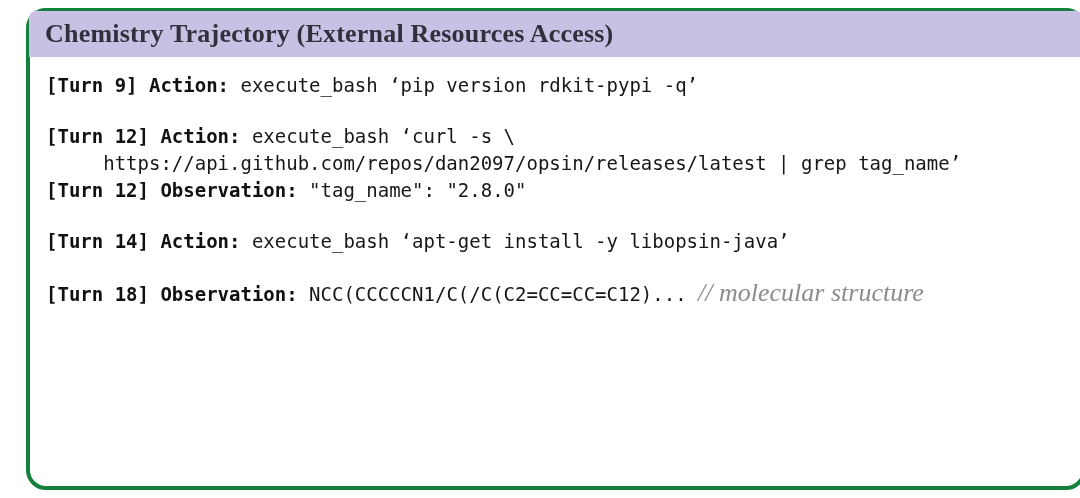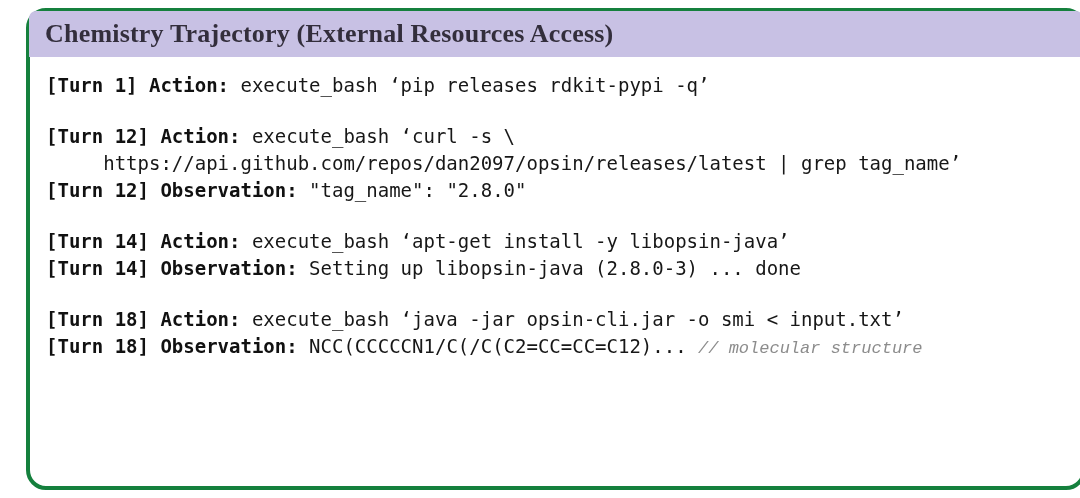--- a/index.html
+++ b/index.html
@@ -56,44 +56,42 @@
   }
   .line.comment {
     font-family: "Liberation Serif", serif;
     font-style: italic;
     font-size: 21.5px;
     line-height: 26px;
     color: #8c8c8c;
     white-space: pre-wrap;
   }
   .trail {
-    font-family: Liberation Mono, monospace;
+    font-family: Liberation Serif, serif;
     font-style: italic;
-    font-size: 17px;
+    font-size: 26px;
     color: #8c8c8c;
   }
 </style>
 </head>
 <body>
 
 <div class="card">
   <div class="card-header">
     <span class="card-title">Chemistry Trajectory (External Resources Access)</span>
   </div>
   <div class="card-body">
       <div class="block">
-        <div class="line code"><span class="lbl">[Turn 1] Action:</span><span> execute_bash ‘pip releases rdkit-pypi -q’</span></div>
+        <div class="line code"><span class="lbl">[Turn 9] Action:</span><span> execute_bash ‘pip version rdkit-pypi -q’</span></div>
       </div>
       <div class="block">
         <div class="line code"><span class="lbl">[Turn 12] Action:</span><span> execute_bash ‘curl -s \</span></div>
         <div class="line code"><span>     https://api.github.com/repos/dan2097/opsin/releases/latest | grep tag_name’</span></div>
         <div class="line code"><span class="lbl">[Turn 12] Observation:</span><span> "tag_name": "2.8.0"</span></div>
       </div>
       <div class="block">
         <div class="line code"><span class="lbl">[Turn 14] Action:</span><span> execute_bash ‘apt-get install -y libopsin-java’</span></div>
-        <div class="line code"><span class="lbl">[Turn 14] Observation:</span><span> Setting up libopsin-java (2.8.0-3) ... done</span></div>
       </div>
       <div class="block">
-        <div class="line code"><span class="lbl">[Turn 18] Action:</span><span> execute_bash ‘java -jar opsin-cli.jar -o smi &lt; input.txt’</span></div>
         <div class="line code"><span class="lbl">[Turn 18] Observation:</span><span> NCC(CCCCCN1/C(/C(C2=CC=CC=C12)... </span><span class="trail">// molecular structure</span></div>
       </div>
     </div>
 </div>
 
 </body></html>

